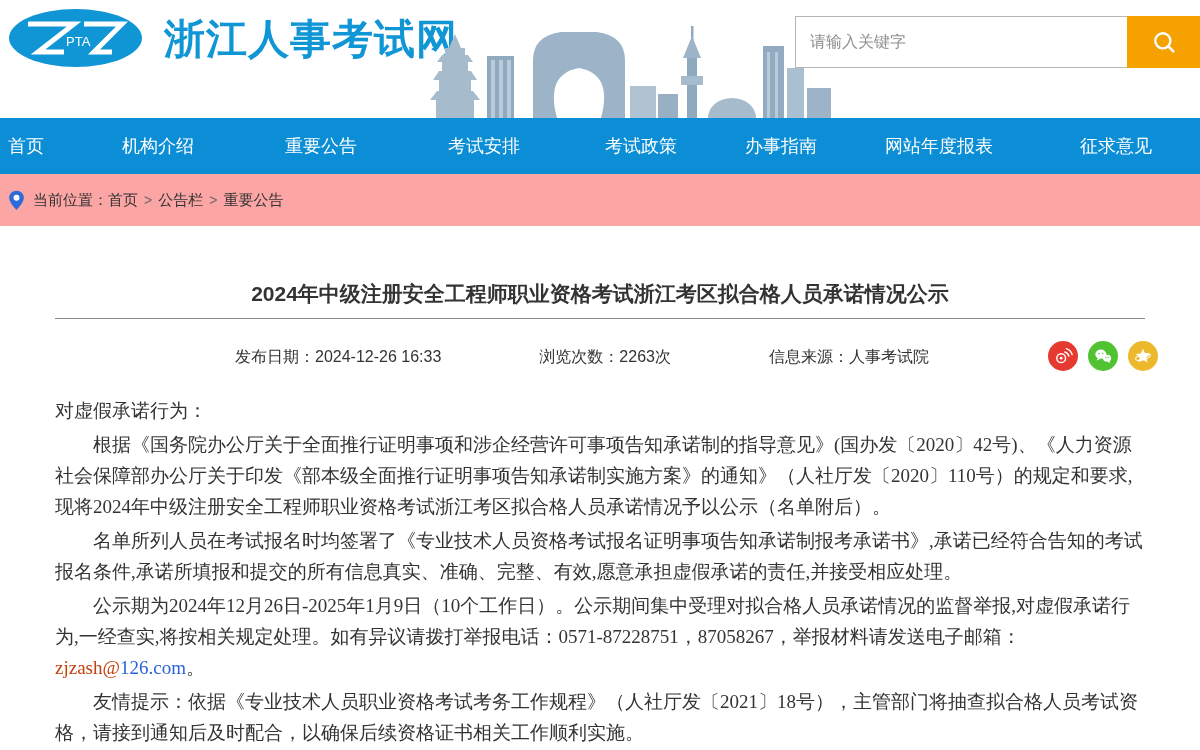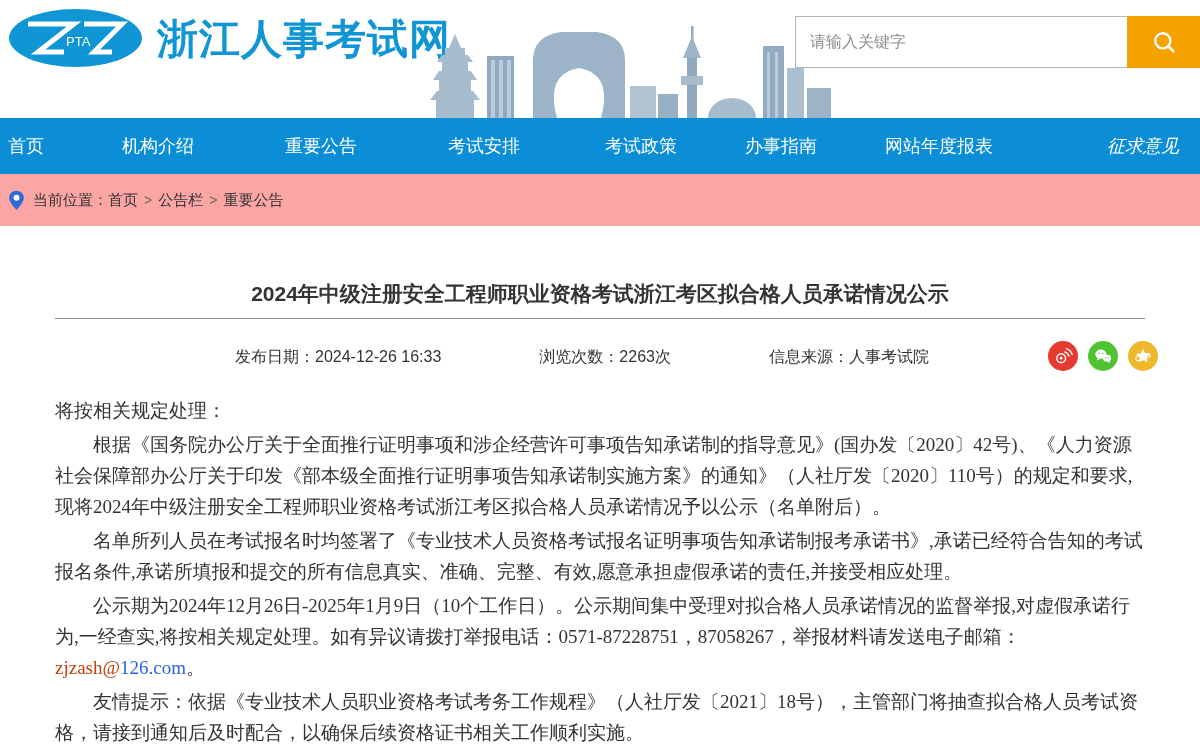--- a/index.html
+++ b/index.html
@@ -2,42 +2,42 @@
 <html><head>
 <meta charset="utf-8">
 <style>
   * { margin:0; padding:0; box-sizing:border-box; }
   body { font-family:"Liberation Sans","DejaVu Sans",sans-serif; background:#fff; }
   .page { position:relative; width:1200px; height:750px; overflow:hidden; background:#fff; margin:0 auto; }
 
   
   .site-header { position:relative; height:118px; background:#fff; }
   .logo { position:absolute; left:8px; top:8px; width:135px; height:60px; cursor:pointer; }
-  .site-name { position:absolute; left:157px; top:12px; font-size:41px; font-weight:bold;
+  .site-name { position:absolute; left:164px; top:12px; font-size:41px; font-weight:bold;
                color:#1095d5; letter-spacing:1px; white-space:nowrap; }
   .skyline { position:absolute; left:425px; bottom:0; width:410px; height:100px; }
   .search-wrap { position:absolute; left:795px; top:16px; width:405px; height:52px; display:flex; }
   .search-input { width:332px; height:52px; border:1px solid #b5b5b5; border-right:none;
                   padding:0 14px; font-size:16px; color:#333; outline:none;
                   font-family:"Liberation Sans","DejaVu Sans",sans-serif; }
   .search-input::placeholder { color:#8f8f8f; }
   .search-btn { width:73px; height:52px; background:#f5a100; border:none; cursor:pointer;
                 display:flex; align-items:center; justify-content:center; }
 
   
   .main-nav { height:56px; background:#0b8ed5; display:flex; align-items:center; overflow:hidden; }
   .nav-item { color:#fff; font-size:18px; text-decoration:none; white-space:nowrap; cursor:pointer; flex:none; }
   .nav-item:nth-child(1){ margin-left:8px; }
   .nav-item:nth-child(2){ margin-left:78px; }
   .nav-item:nth-child(3){ margin-left:91px; }
   .nav-item:nth-child(4){ margin-left:91px; }
   .nav-item:nth-child(5){ margin-left:85px; }
   .nav-item:nth-child(6){ margin-left:68px; }
   .nav-item:nth-child(7){ margin-left:68px; }
-  .nav-item:nth-child(8){ margin-left:114px;font-style:italic; }
+  .nav-item:nth-child(8){ margin-left:87px; }
 
   
   .breadcrumb-bar { height:52px; background:#fca5a5; display:flex; align-items:center; padding-left:8px; }
   .breadcrumb-bar .pin { width:17px; height:21px; margin-right:8px; flex:none; }
   .crumb-text { font-size:15px; color:#333; }
   .crumb-link { color:#333; text-decoration:none; cursor:pointer; }
   .crumb-sep { color:#666; margin:0 6px; font-size:14px; }
 
   
   .article-title { margin-top:52px; text-align:center; font-size:21px; font-weight:bold;
@@ -190,21 +190,21 @@
         <div class="share-icon share-qzone">
           <svg viewBox="0 0 30 30" width="22" height="22">
             <polygon points="15,5 17.9,11.6 25,12.2 19.6,16.9 21.2,24 15,20.2 8.8,24 10.4,16.9 5,12.2 12.1,11.6" fill="#fff"></polygon>
             <ellipse cx="15" cy="16.5" rx="10.5" ry="3.6" fill="none" stroke="#fff" stroke-width="1.4" transform="rotate(-16 15 16.5)"></ellipse>
           </svg>
         </div>
       </div>
     </div>
 
     <div class="article-body">
-      <p>将按相关规定处理：</p>
+      <p>对虚假承诺行为：</p>
       <p class="p-indent">根据《国务院办公厅关于全面推行证明事项和涉企经营许可事项告知承诺制的指导意见》(国办发〔2020〕42号)、《人力资源社会保障部办公厅关于印发《部本级全面推行证明事项告知承诺制实施方案》的通知》（人社厅发〔2020〕110号）的规定和要求,现将2024年中级注册安全工程师职业资格考试浙江考区拟合格人员承诺情况予以公示（名单附后）。</p>
       <p class="p-indent">名单所列人员在考试报名时均签署了《专业技术人员资格考试报名证明事项告知承诺制报考承诺书》,承诺已经符合告知的考试报名条件,承诺所填报和提交的所有信息真实、准确、完整、有效,愿意承担虚假承诺的责任,并接受相应处理。</p>
       <p class="p-indent"><span>公示期为2024年12月26日-2025年1月9日（10个工作日）。公示期间集中受理对拟合格人员承诺情况的监督举报,对虚假承诺行为,一经查实,将按相关规定处理。如有异议请拨打举报电话：0571-87228751，87058267，举报材料请发送电子邮箱：</span><span class="email-user">zjzash@</span><a class="email-link">126.com</a><span>。</span></p>
       <p class="p-indent">友情提示：依据《专业技术人员职业资格考试考务工作规程》（人社厅发〔2021〕18号），主管部门将抽查拟合格人员考试资格，请接到通知后及时配合，以确保后续资格证书相关工作顺利实施。</p>
     </div>
   </main>
 
 </div>
 
 </body></html>

